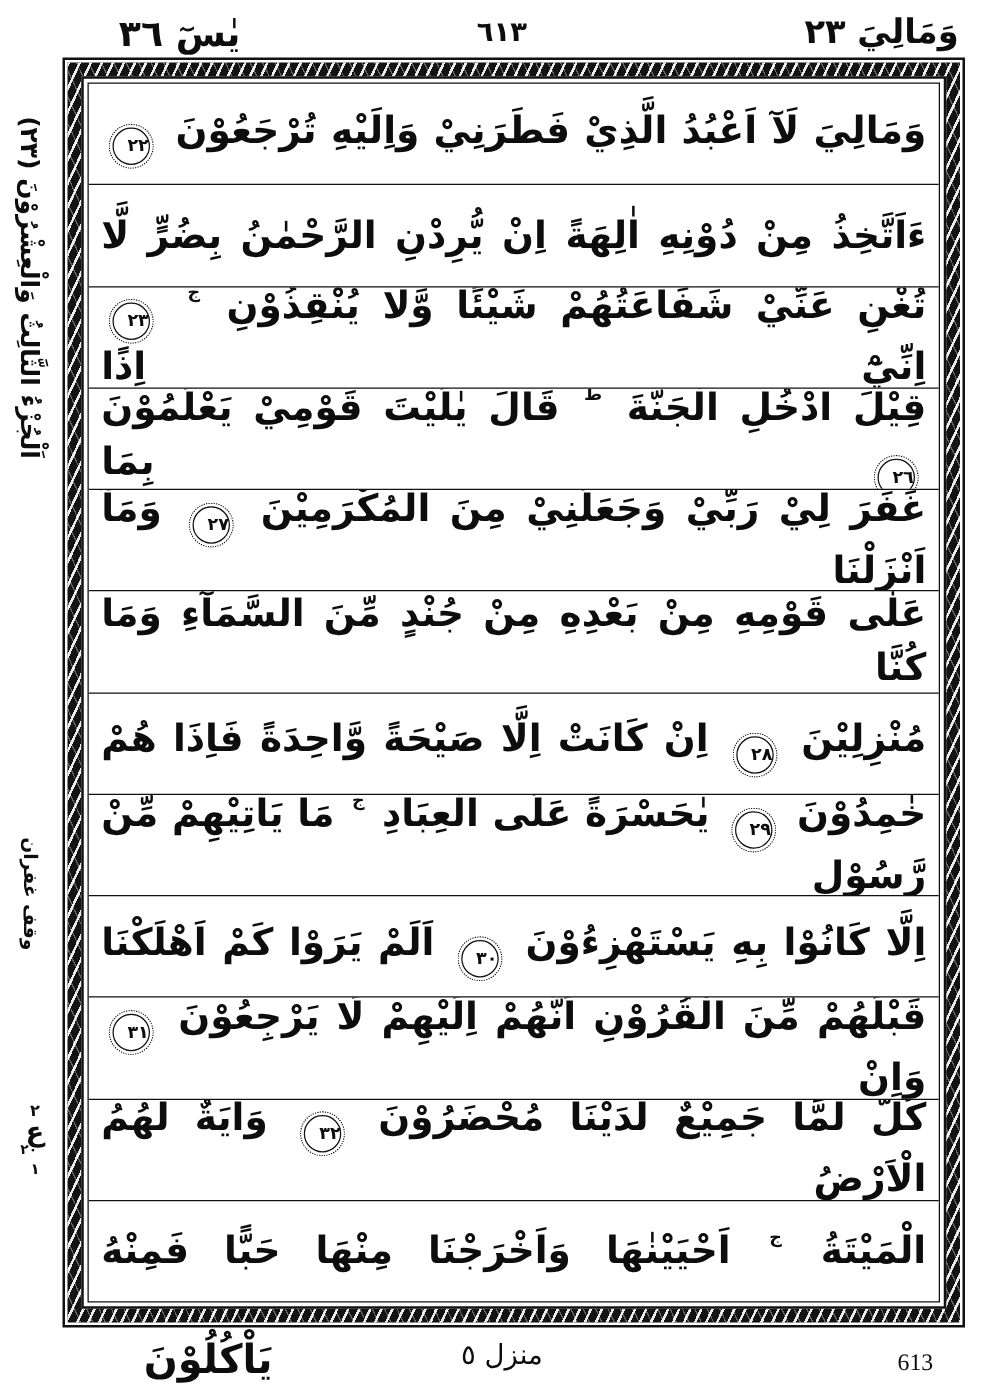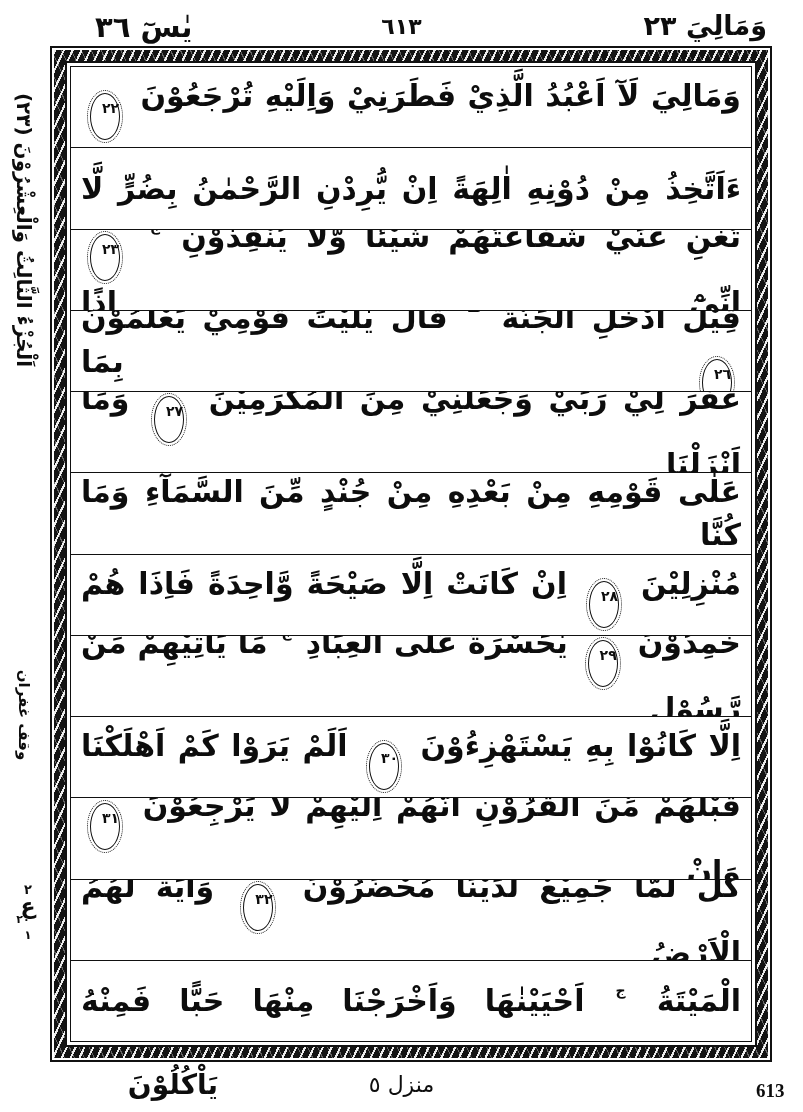--- a/index.html
+++ b/index.html
@@ -64,21 +64,21 @@
     direction: rtl;
     text-align: justify;
     text-align-last: justify;
     font-size: 30px;
     font-weight: 700;
     line-height: 1.45;
     white-space: normal;
   }
   .ayah-marker {
     display: inline-block;
-    width: 30px; height: 47px;
+    width: 30px; height: 30px;
     line-height: 28px;
     text-align: center;
     font-size: 14px;
     font-weight: 700;
     border: 1.6px solid #111;
     border-radius: 50%;
     outline: 1.6px dotted #111;
     outline-offset: 2px;
     vertical-align: -7px;
     margin: 0 9px;
@@ -115,23 +115,23 @@
     align-items: center;
     font-weight: 700;
   }
   .ruku-stack .rk-top  { font-size: 13px; }
   .ruku-stack .rk-ain  { font-size: 22px; line-height: 0.9; }
   .ruku-stack .rk-mid  { font-size: 11px; margin-top: -4px; margin-right: 10px; }
   .ruku-stack .rk-bot  { font-size: 12px; margin-top: 2px; }
 
   
   .ftr-item { position: absolute; white-space: nowrap; }
-  .ftr-catchword { right: 585px; top: 1068px; font-size: 28px; font-weight: 700; }
+  .ftr-catchword { right: 585px; top: 1068px; font-size: 32px; font-weight: 700; }
   .ftr-manzil    { left: 50%; transform: translateX(-50%); top: 1072px; font-size: 22px; font-weight: 400; }
-  .ftr-pagenum   { left: 756px; top: 1080px; font-size: 19px; font-family: "Liberation Serif", serif; font-weight: 700; direction: ltr; }
+  .ftr-pagenum   { left: 718px; top: 1080px; font-size: 19px; font-family: "Liberation Serif", serif; font-weight: 400; direction: ltr; }
 </style>
 </head>
 <body>
 
 <div class="page">
 
   <div class="hdr-item hdr-juz">وَمَالِيَ ٢٣</div>
   <div class="hdr-item hdr-page">٦١٣</div>
   <div class="hdr-item hdr-surah">يٰسٓ ٣٦</div>
 

